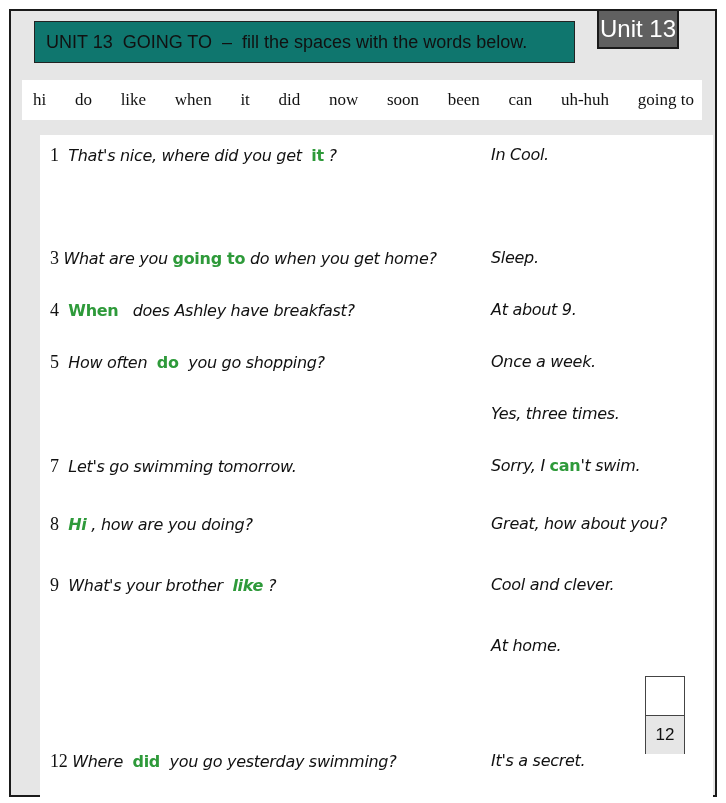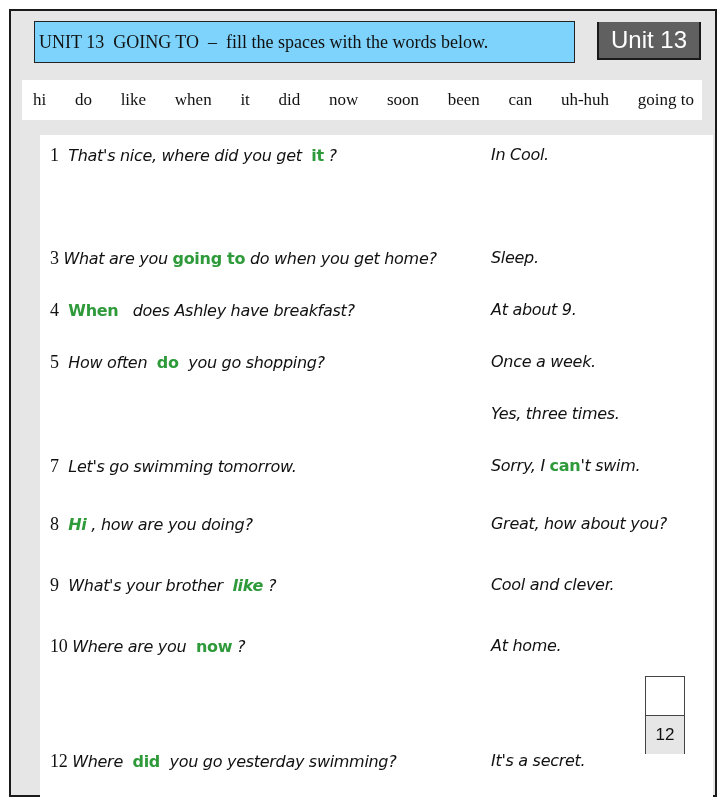--- a/index.html
+++ b/index.html
@@ -4,30 +4,30 @@
   <style>
     html, body { margin: 0; padding: 0; background: #ffffff; }
     body { width: 726px; height: 803px; position: relative; overflow: hidden; }
     .frame {
       position: absolute; left: 9px; top: 9px; width: 704px; height: 784px;
       background: #e6e6e6; border: 2px solid #1a1a1a; border-right-width: 2px;
       box-sizing: content-box;
     }
     .title-box {
       position: absolute; left: 23px; top: 10px; width: 541px; height: 42px;
-      background: #7dd3fc; border: 1px solid #222;
-      font-family: Liberation Serif, serif; font-size: 18px; color: #111;
-      display: flex; align-items: center; padding-left: 4px; box-sizing: border-box;
+      background: #0f766e; border: 1px solid #222;
+      font-family: Liberation Sans, sans-serif; font-size: 18px; color: #111;
+      display: flex; align-items: center; padding-left: 11px; box-sizing: border-box;
       white-space: pre;
     }
     .unit-badge {
-      position: absolute; left: 586px; top: 0px; width: 104px; height: 38px;
+      position: absolute; left: 586px; top: 0px; width: 82px; height: 38px;
       background: #606060; border: 2px solid #1a1a1a; border-top: none;
       color: #ffffff; font-family: "Liberation Sans", sans-serif; font-size: 24px;
-      display: flex; align-items: center; justify-content: center; box-sizing: border-box; margin-top: 11px;
+      display: flex; align-items: center; justify-content: center; box-sizing: border-box;
     }
     .word-bank {
       position: absolute; left: 11px; top: 69px; width: 680px; height: 40px;
       background: #ffffff; display: flex; align-items: center; justify-content: space-between;
       padding: 0 8px 0 11px; box-sizing: border-box;
       font-family: "Liberation Serif", serif; font-size: 17px; color: #111;
     }
     .word-bank span { white-space: nowrap; }
     .panel {
       position: absolute; left: 13px; top: 124px; width: 673px; height: 736px;
@@ -117,21 +117,20 @@
       <div class="q"><span class="num">8</span><span>  </span><span class="ans it">Hi</span><span> , how are you doing?</span></div>
       <div class="a"><span>Great, how about you?</span><span class="ans"></span><span></span></div>
     </div>
 
     <div class="row" style="top:440px">
       <div class="q"><span class="num">9</span><span>  What's your brother  </span><span class="ans it">like</span><span> ?</span></div>
       <div class="a"><span>Cool and clever.</span><span class="ans"></span><span></span></div>
     </div>
 
     <div class="row" style="top:501px">
-      <div class="q"><span class="num">10</span><span> Where are you  </span><span class="ans">now</span><span> ?</span></div>
       <div class="a"><span>At home.</span><span class="ans"></span><span></span></div>
     </div>
 
 
     <div class="row" style="top:616px">
       <div class="q"><span class="num">12</span><span> Where  </span><span class="ans">did</span><span>  you go yesterday swimming?</span></div>
       <div class="a"><span>It's a secret.</span><span class="ans"></span><span></span></div>
     </div>
 
     <div class="score-box">

